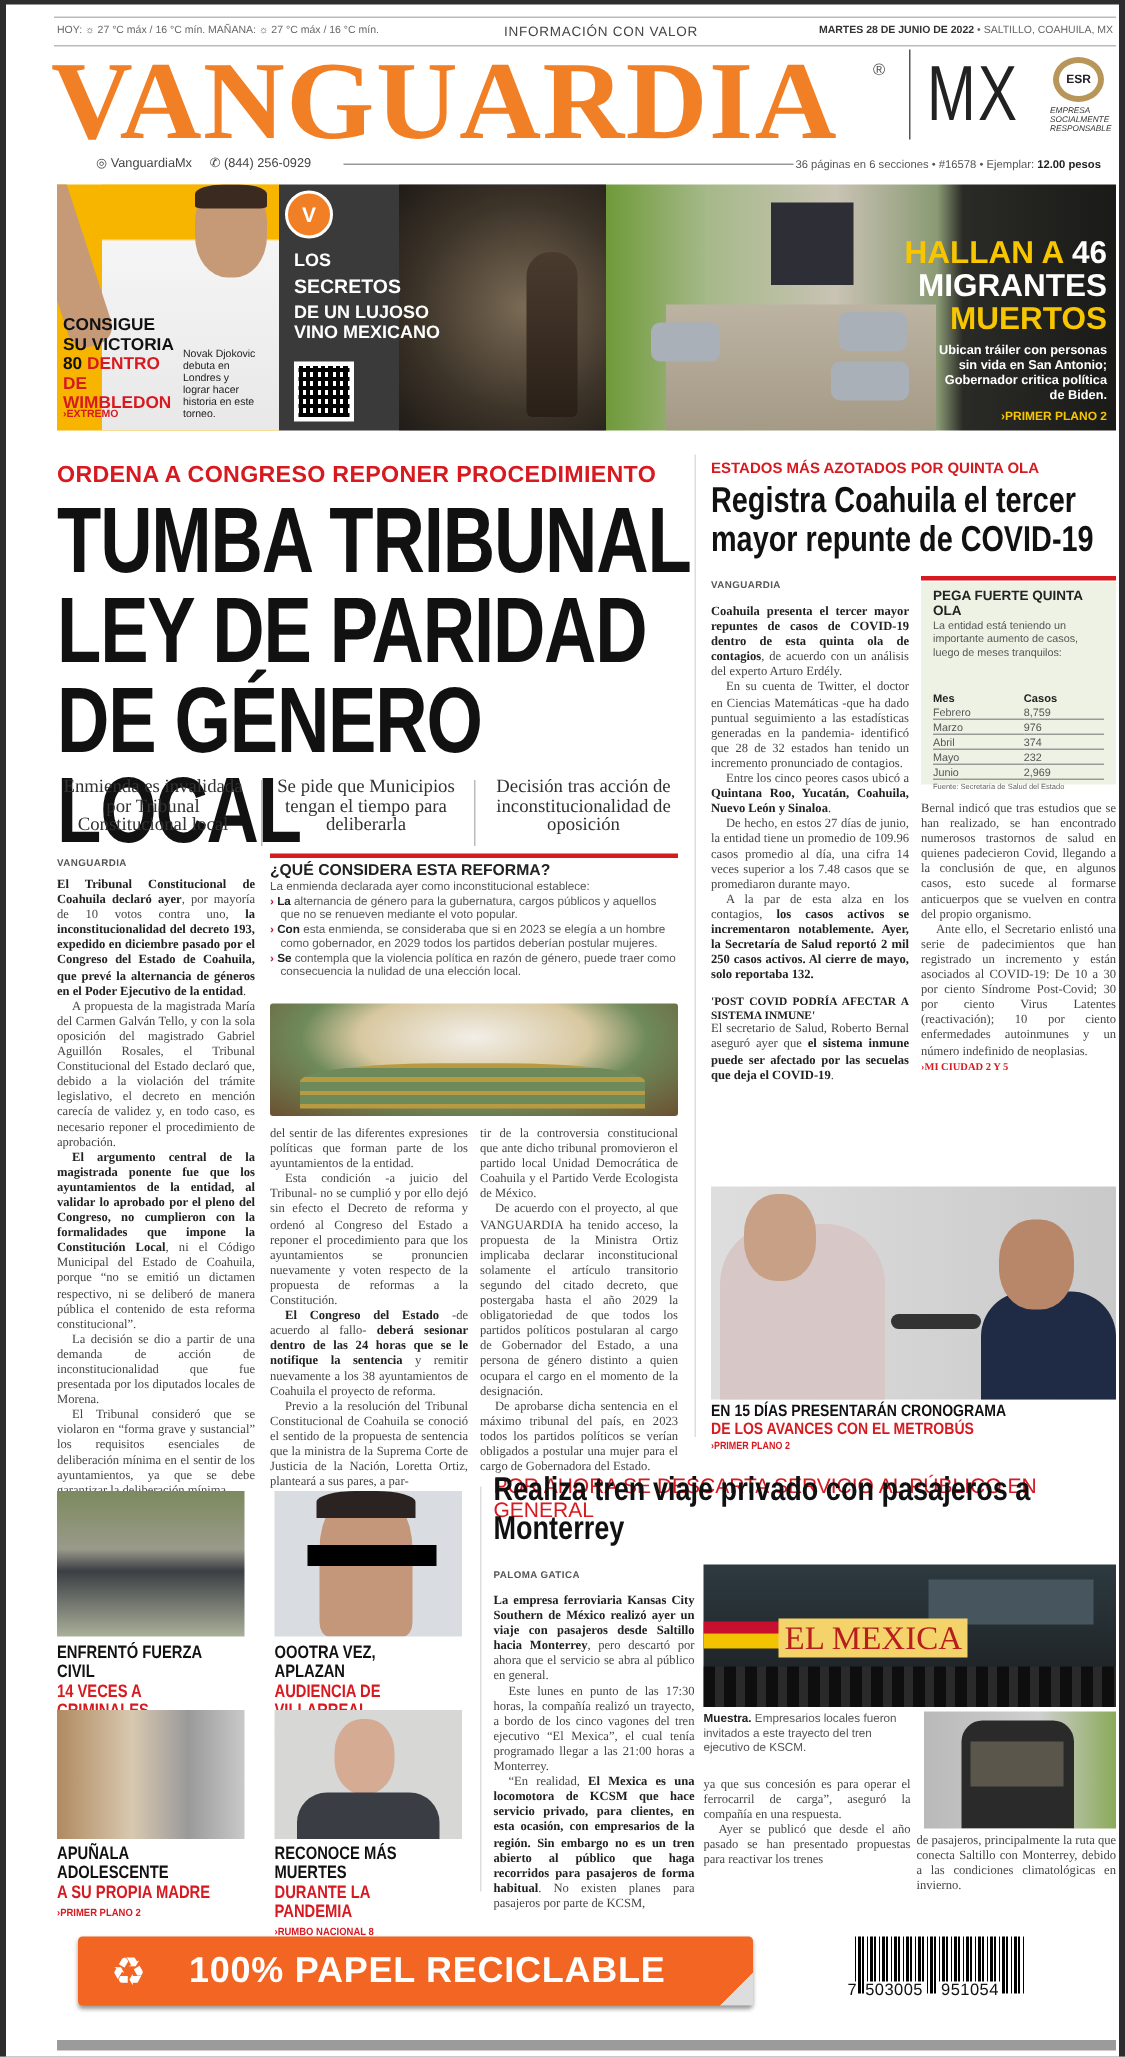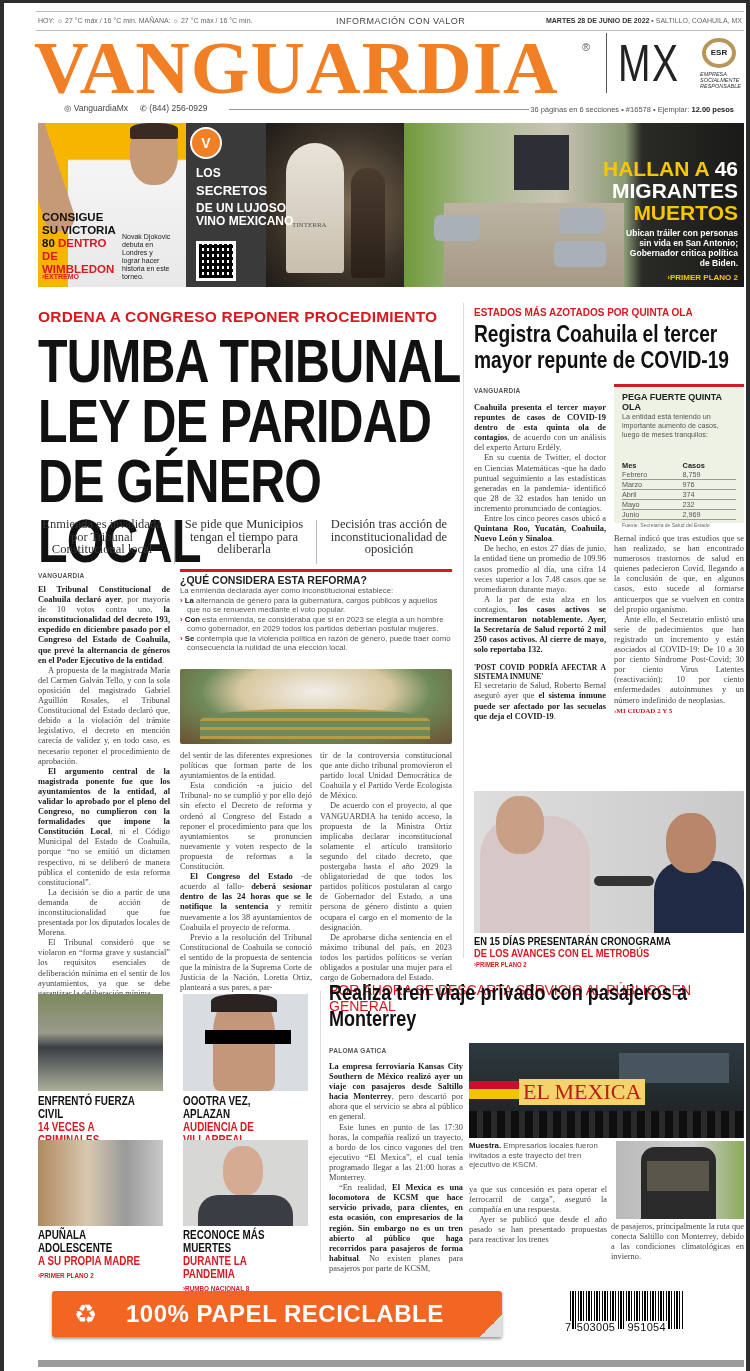--- a/index.html
+++ b/index.html
@@ -162,23 +162,20 @@
     <div class="arm"></div>
     <div class="face"></div>
     <div class="hair"></div>
     <div class="h1"><span>CONSIGUE SU VICTORIA 80</span> <span class="red">DENTRO DE WIMBLEDON</span></div>
     <div class="cap">Novak Djokovic debuta en Londres y lograr hacer historia en este torneo.</div>
     <div class="ref">›EXTREMO</div>
   </div>
 
   <div class="abs promo2">
     <div class="photo"></div>
-    <div class="bottle1">
-        <span class="lbl">TINTERRA</span>
-      </div>
     <div class="bottle2"></div>
     <div class="badge">V</div>
     <div class="t">
       <span>LOS</span>
       <span class="big">SECRETOS</span>
       <span>DE UN LUJOSO</span><br>
       <span>VINO MEXICANO</span>
     </div>
     <div class="qr">
         <div></div>

